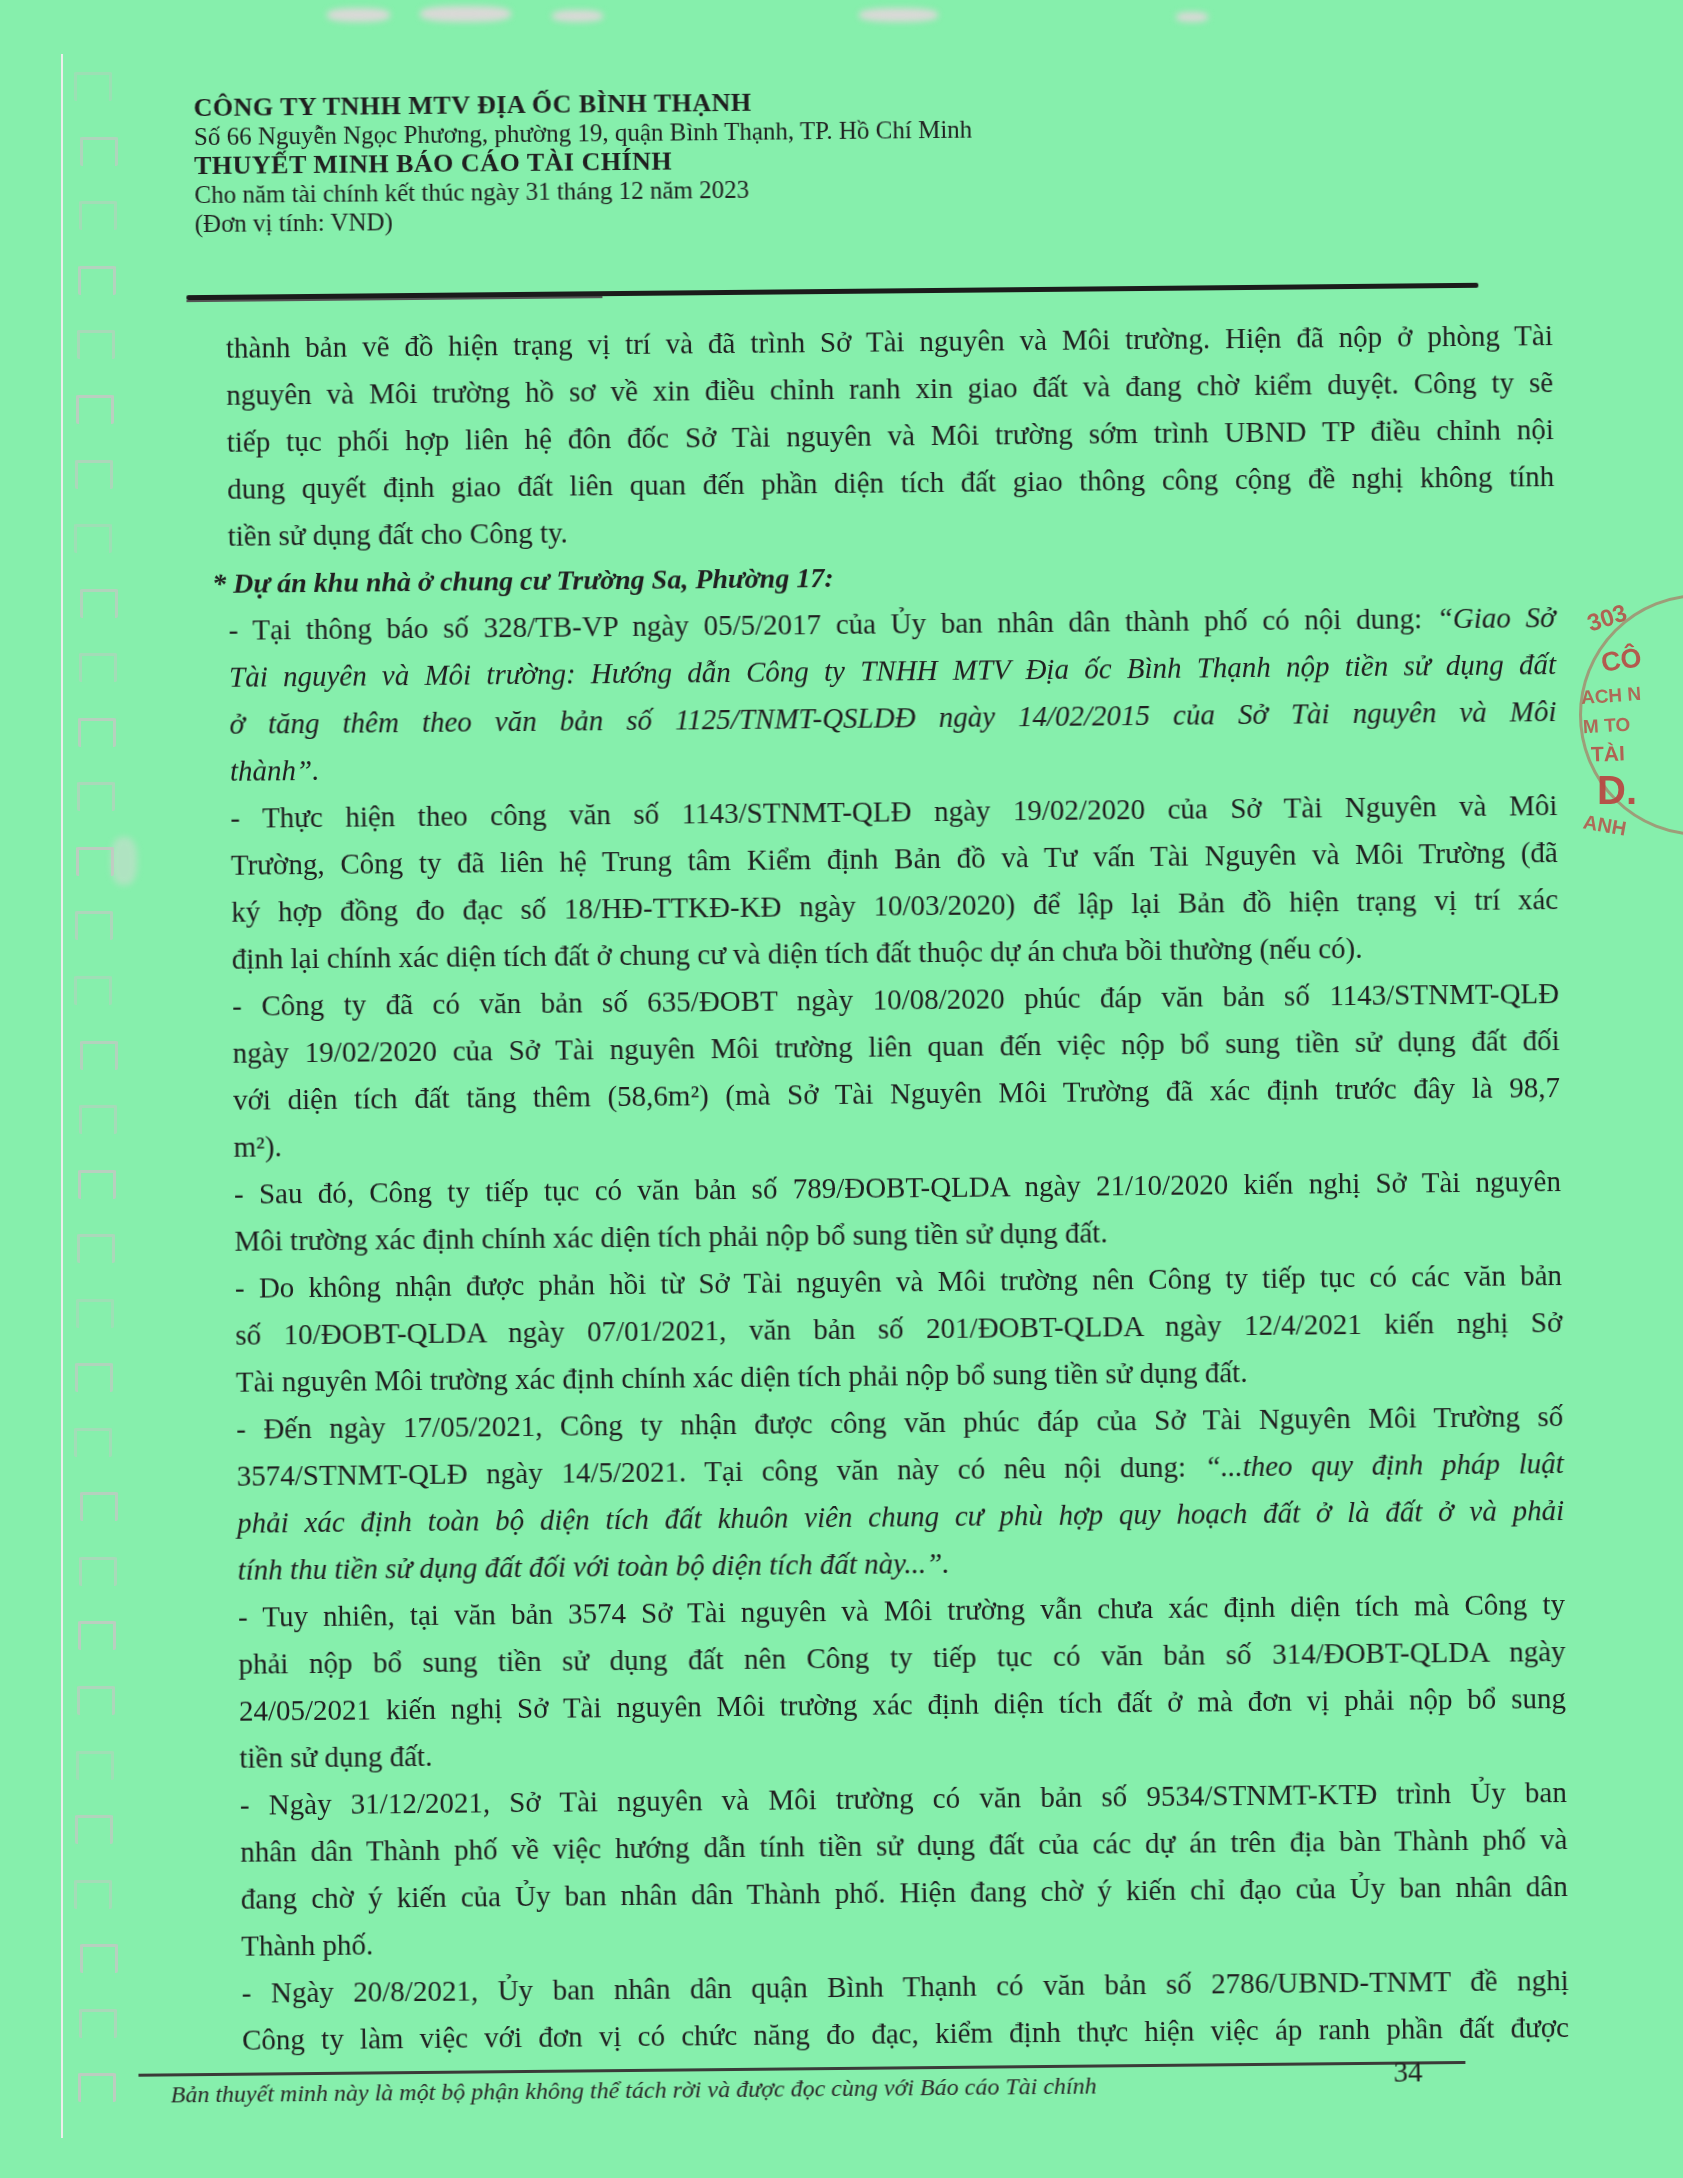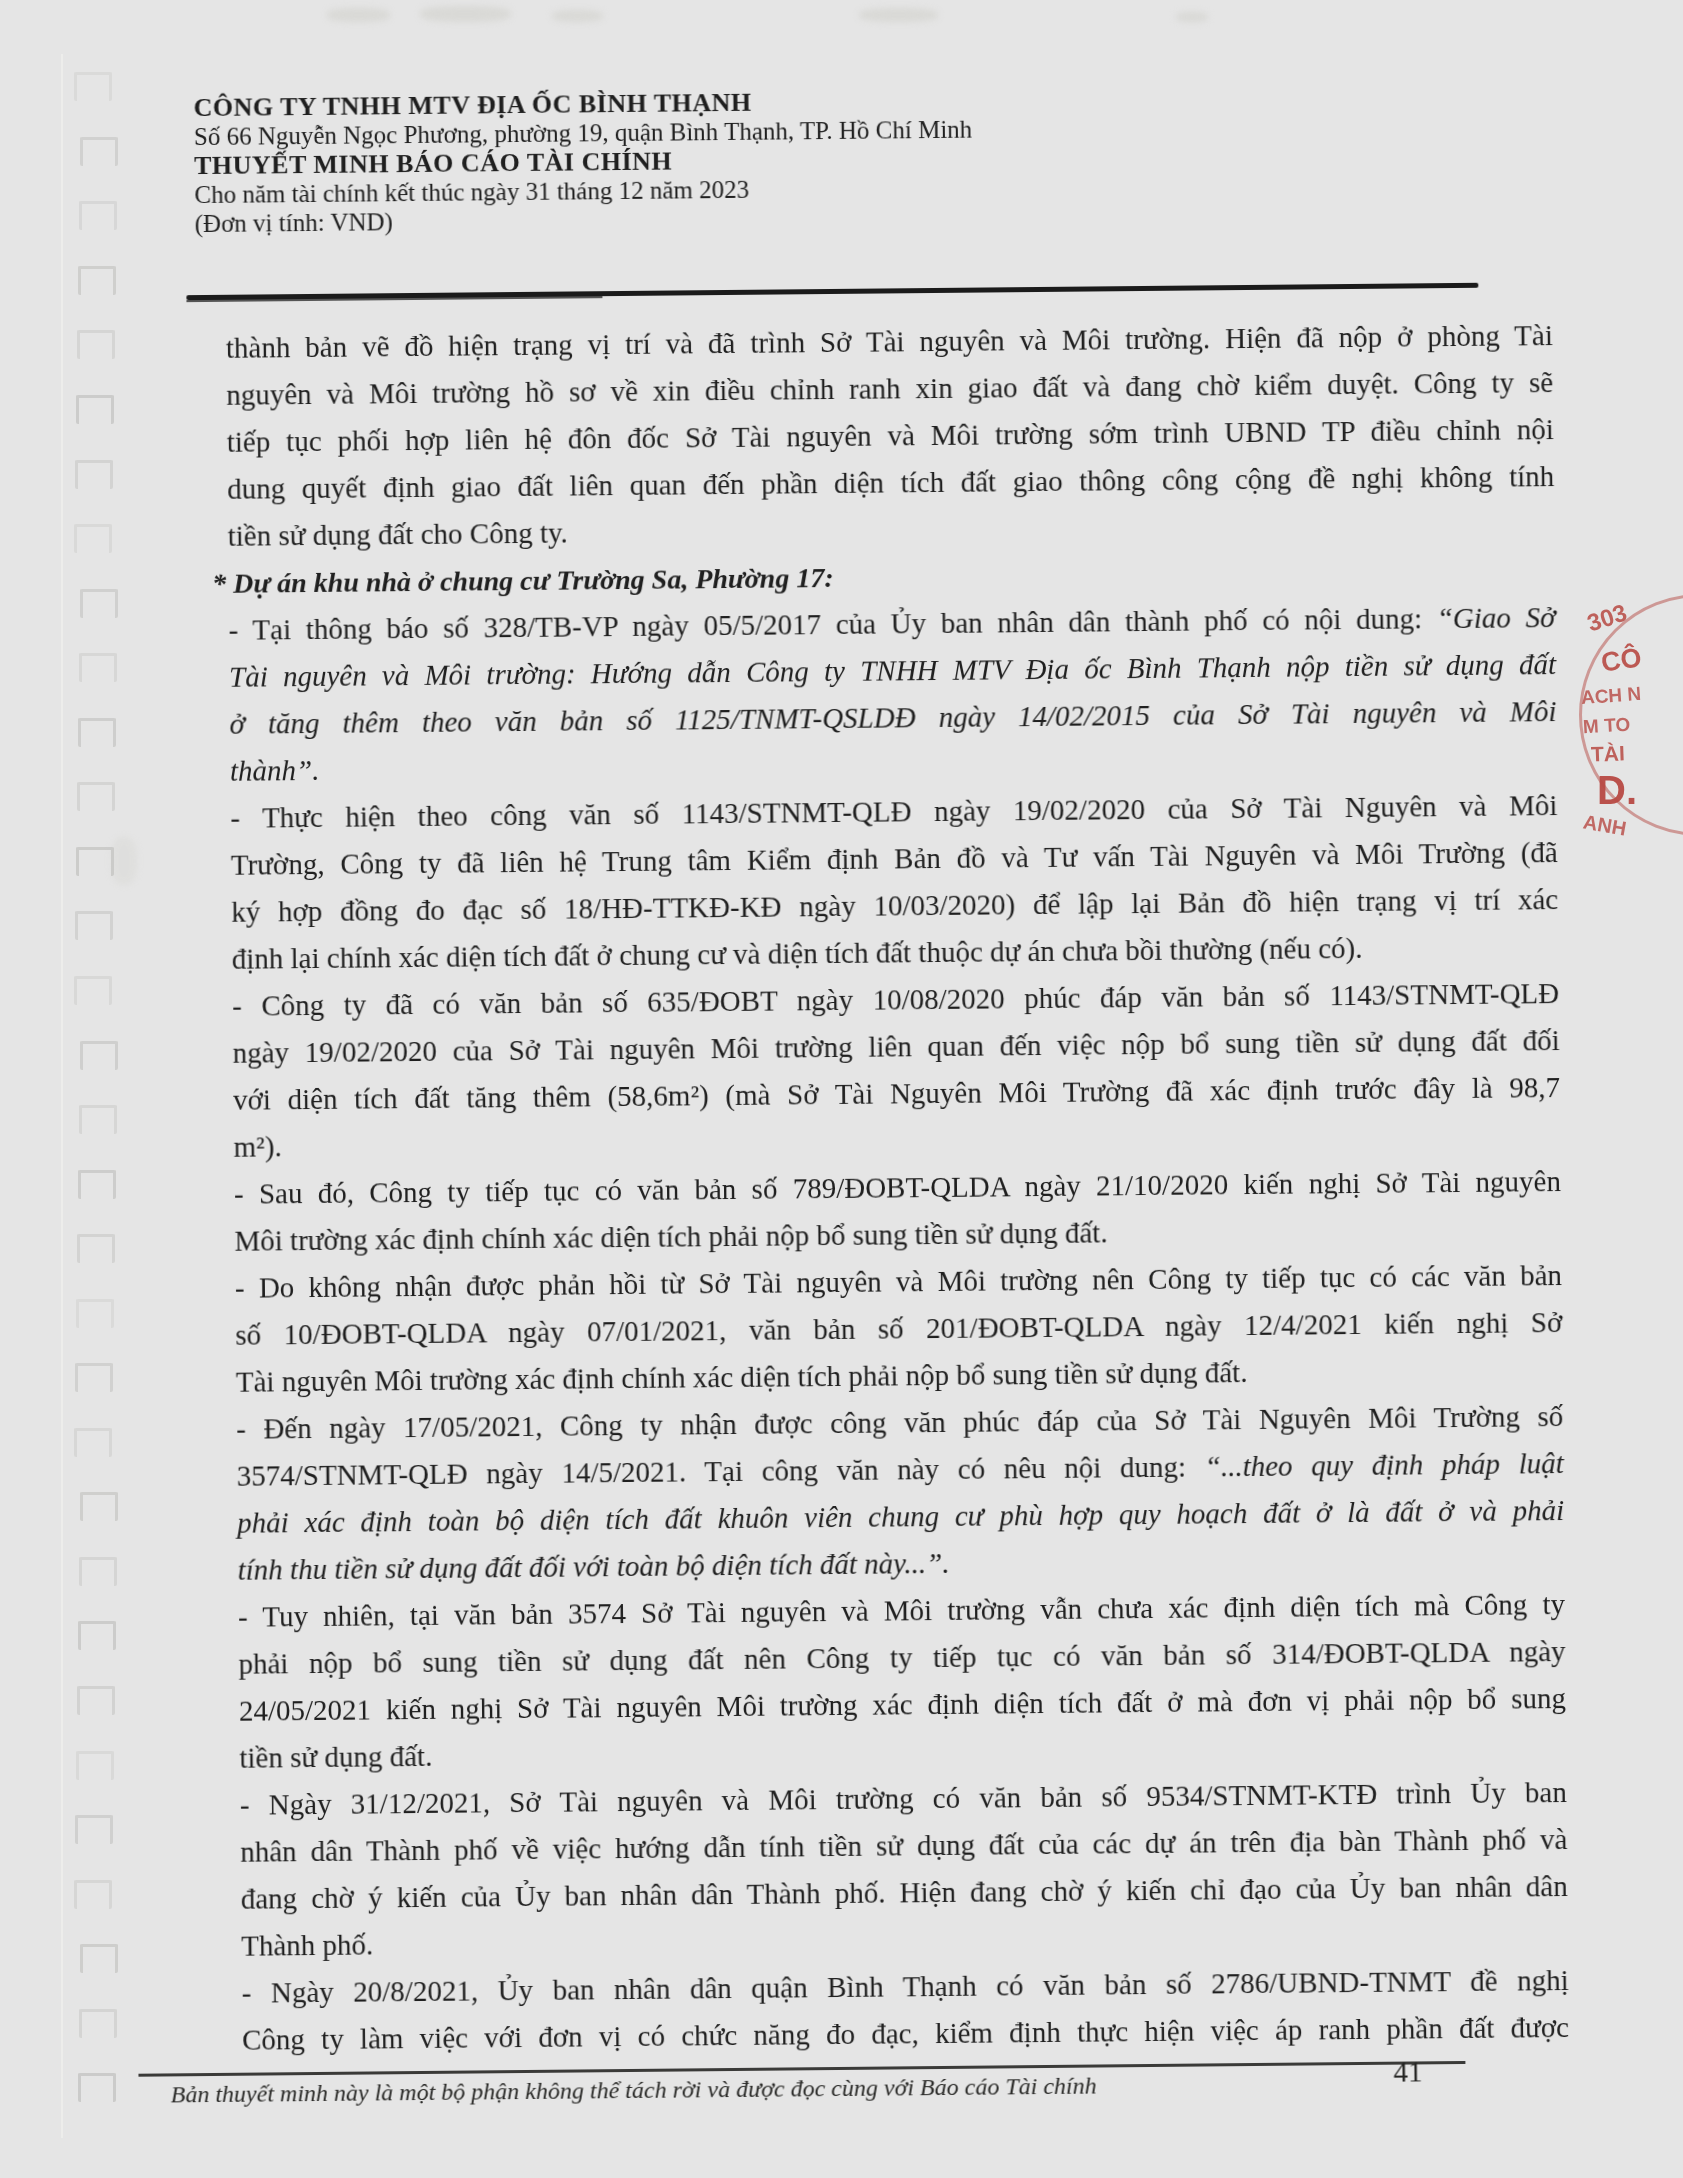--- a/index.html
+++ b/index.html
@@ -1,19 +1,19 @@
 <!DOCTYPE html>
 <html><head>
 <meta charset="utf-8">
 <style>
   html,body{margin:0;padding:0;background:#9a9a9a;}
   .page{
     position:relative;
     width:1683px;height:2178px;
-    background:#e5e5e5;
+    background:#86efac;
     overflow:hidden;
     font-family:"Liberation Serif","DejaVu Serif",serif;
     color:#1f1f1f;
   }
   
   .smudge{position:absolute;background:#d9d9d6;border-radius:40%;filter:blur(3px);}
   .edge-line{position:absolute;left:61px;top:54px;width:2px;height:2084px;background:#ededeb;}
   .binder{position:absolute;left:0;top:0;width:139px;height:2178px;}
   .bmark{
     position:absolute;width:32px;height:26px;
@@ -148,21 +148,21 @@
         <div class="line"><span>- Ngày 31/12/2021, Sở Tài nguyên và Môi trường có văn bản số 9534/STNMT-KTĐ trình Ủy ban</span></div>
         <div class="line"><span>nhân dân Thành phố về việc hướng dẫn tính tiền sử dụng đất của các dự án trên địa bàn Thành phố và</span></div>
         <div class="line"><span>đang chờ ý kiến của Ủy ban nhân dân Thành phố. Hiện đang chờ ý kiến chỉ đạo của Ủy ban nhân dân</span></div>
         <div class="line last"><span>Thành phố.</span></div>
         <div class="line"><span>- Ngày 20/8/2021, Ủy ban nhân dân quận Bình Thạnh có văn bản số 2786/UBND-TNMT đề nghị</span></div>
         <div class="line"><span>Công ty làm việc với đơn vị có chức năng đo đạc, kiểm định thực hiện việc áp ranh phần đất được</span></div>
       </div>
 
     <div class="rule-bottom"></div>
     <div class="f-note">Bản thuyết minh này là một bộ phận không thể tách rời và được đọc cùng với Báo cáo Tài chính</div>
-    <div class="f-page">41</div>
+    <div class="f-page">34</div>
   </div>
 
   <div class="stamp" id="stamp">
     <div class="ring"></div>
   <div class="frag" style="left: 12px; top: 16px; font-size: 24px; font-weight: 600; opacity: 0.85; color: rgb(184, 74, 68); transform: rotate(-18deg);">303</div>
       <div class="frag" style="left: 26px; top: 57px; font-size: 27px; font-weight: 700; opacity: 0.9; color: rgb(184, 74, 68); transform: rotate(-8deg);">CÔ</div>
       <div class="frag" style="left: 6px; top: 97px; font-size: 19px; font-weight: 600; opacity: 0.8; color: rgb(184, 74, 68); transform: rotate(-4deg);">ACH N</div>
       <div class="frag" style="left: 8px; top: 127px; font-size: 19px; font-weight: 600; opacity: 0.8; color: rgb(184, 74, 68); transform: rotate(-3deg);">M TO</div>
       <div class="frag" style="left: 16px; top: 154px; font-size: 21px; font-weight: 600; opacity: 0.85; color: rgb(184, 74, 68); transform: rotate(-2deg);">TÀI</div>
       <div class="frag" style="left: 22px; top: 180px; font-size: 40px; font-weight: 700; opacity: 0.95; color: rgb(184, 74, 68); transform: rotate(0deg);">D.</div>

